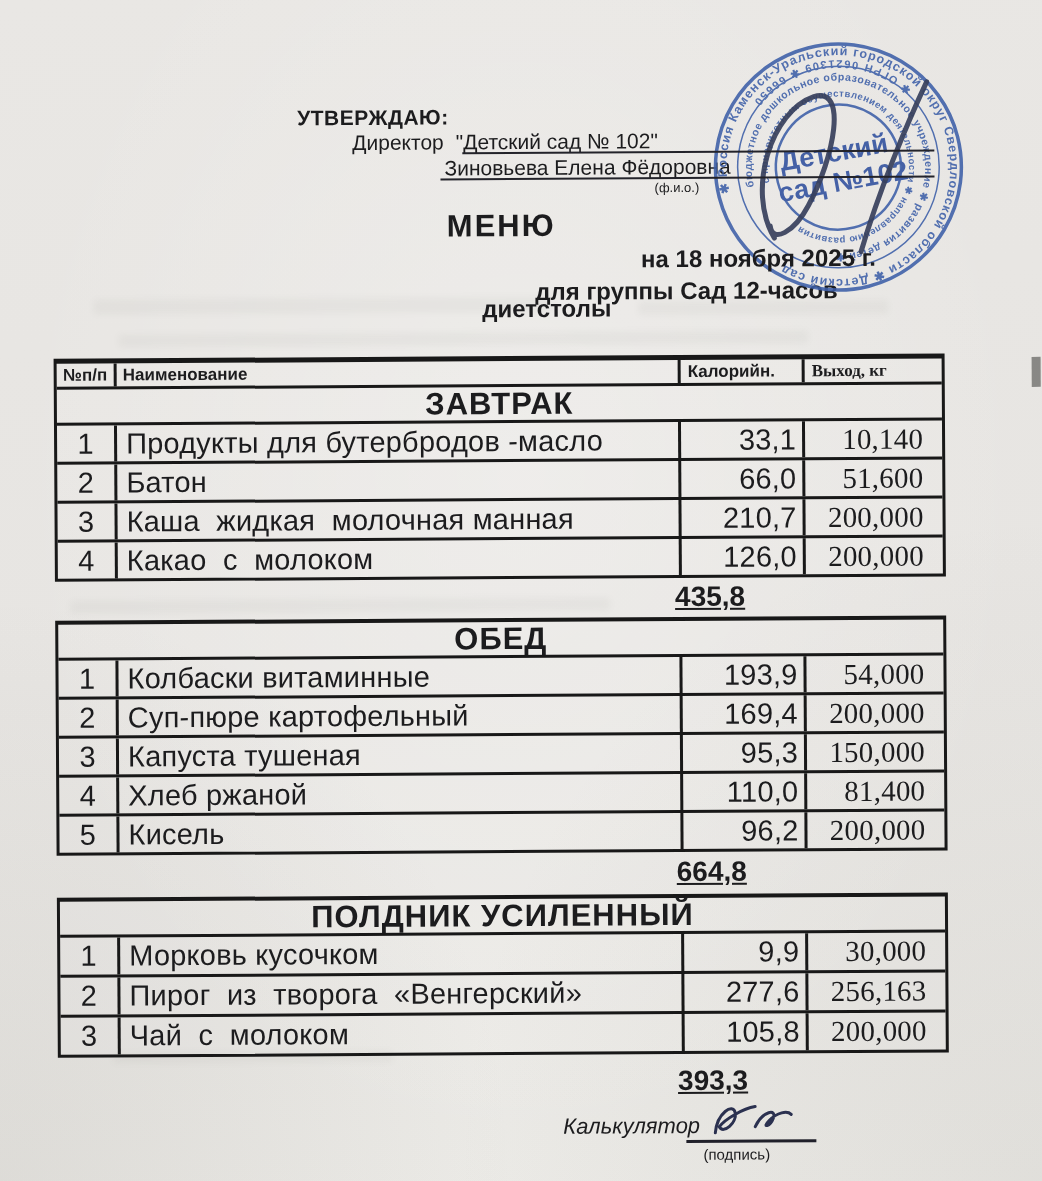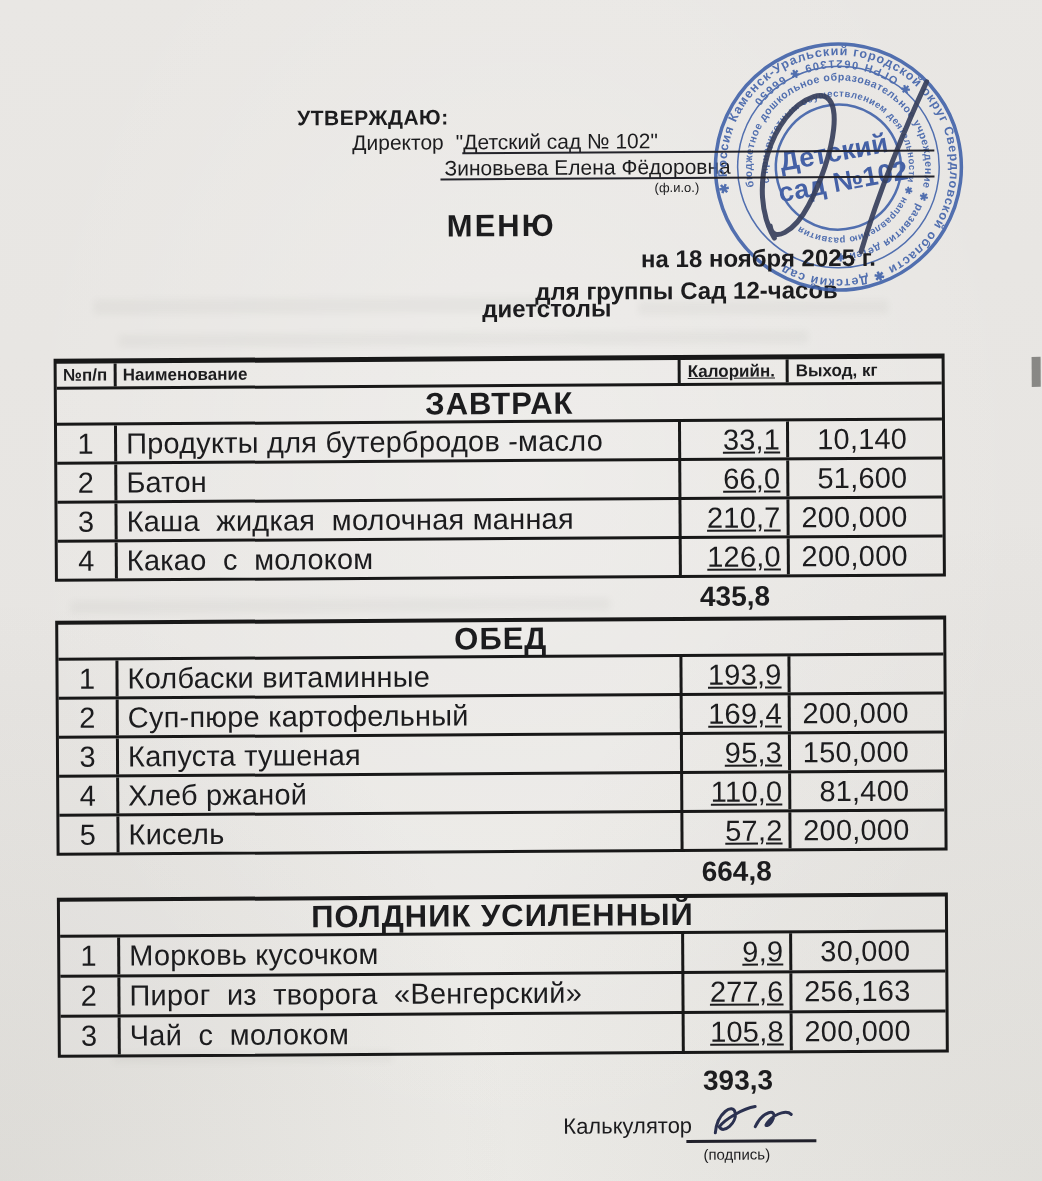--- a/index.html
+++ b/index.html
@@ -51,32 +51,32 @@
   .tbl .trow:last-child { border-bottom:none; }
   .hdr { height:23px; font-size:17px; font-weight:bold; }
   .hdr .c { display:flex; align-items:center; }
   .band { height:33px; justify-content:center; font-size:31px; font-weight:bold; letter-spacing:1px; display:flex; align-items:center; }
   .tbl3 .band { height:33px; }
   .drow { height:36px; font-size:29px; letter-spacing:.2px; }
   .tbl3 .drow { height:37px; }
   .c { box-sizing:border-box; height:100%; display:flex; align-items:center; }
   .c.num  { width:60px;  border-right:3px solid #181818; justify-content:center; }
   .c.name { width:564px; border-right:3px solid #181818; padding-left:9px; white-space:pre; }
-  .c.cal  { width:108px; border-right:3px solid #181818; justify-content:flex-end; padding-right:6px;text-decoration:underline; }
-  .c.out  { width:128px; justify-content:flex-end; padding-right:10px; }
+  .c.cal  { width:124px; border-right:3px solid #181818; justify-content:flex-end; padding-right:6px; }
+  .c.out  { width:128px; justify-content:flex-end; padding-right:10px;font-family:Liberation Serif, serif; }
   .hdr .c.name { padding-left:6px; }
   .hdr .c.cal, .hdr .c.out { justify-content:flex-start; padding-left:7px; }
 
-  .total { position:absolute; left:675px; width:120px; text-align:center; font-size:28px; font-weight:bold; }
+  .total { position:absolute; left:675px; width:120px; text-align:left; font-size:28px; font-weight:bold;text-decoration:underline; }
   .total.t1 { top:582px; }
   .total.t2 { top:857px; }
   .total.t3 { top:1066px; }
 
   
-  .calc-label { position:absolute; left:560px; top:1114px; font-size:22px; }
+  .calc-label { position:absolute; left:560px; top:1114px; font-size:22px;font-style:italic; }
   .sig-line { position:absolute; left:683px; top:1141px; width:130px; height:3px; background:#20202a; }
   .sig-caption { position:absolute; left:700px; top:1147px; font-size:15px; }
   .sig-small { position:absolute; left:700px; top:1100px; width:100px; height:42px; z-index:5; }
 
   .edge-speck { position:absolute; background:#3a3a38; opacity:.55; }
 </style>
 </head>
 <body>
 
 <div class="page">
@@ -169,20 +169,21 @@
       </div>
     </div>
     <div class="total t1">435,8</div>
 
     <div class="tbl tbl2">
       <div class="trow band">ОБЕД</div>
       <div class="trow drow">
         <div class="c num">1</div>
         <div class="c name">Колбаски витаминные</div>
         <div class="c cal">193,9</div>
+        <div class="c out">54,000</div>
       </div>
       <div class="trow drow">
         <div class="c num">2</div>
         <div class="c name">Суп-пюре картофельный</div>
         <div class="c cal">169,4</div>
         <div class="c out">200,000</div>
       </div>
       <div class="trow drow">
         <div class="c num">3</div>
         <div class="c name">Капуста тушеная</div>
@@ -191,21 +192,21 @@
       </div>
       <div class="trow drow">
         <div class="c num">4</div>
         <div class="c name">Хлеб ржаной</div>
         <div class="c cal">110,0</div>
         <div class="c out">81,400</div>
       </div>
       <div class="trow drow">
         <div class="c num">5</div>
         <div class="c name">Кисель</div>
-        <div class="c cal">57,2</div>
+        <div class="c cal">96,2</div>
         <div class="c out">200,000</div>
       </div>
     </div>
     <div class="total t2">664,8</div>
 
     <div class="tbl tbl3">
       <div class="trow band">ПОЛДНИК УСИЛЕННЫЙ</div>
       <div class="trow drow">
         <div class="c num">1</div>
         <div class="c name">Морковь кусочком</div>

